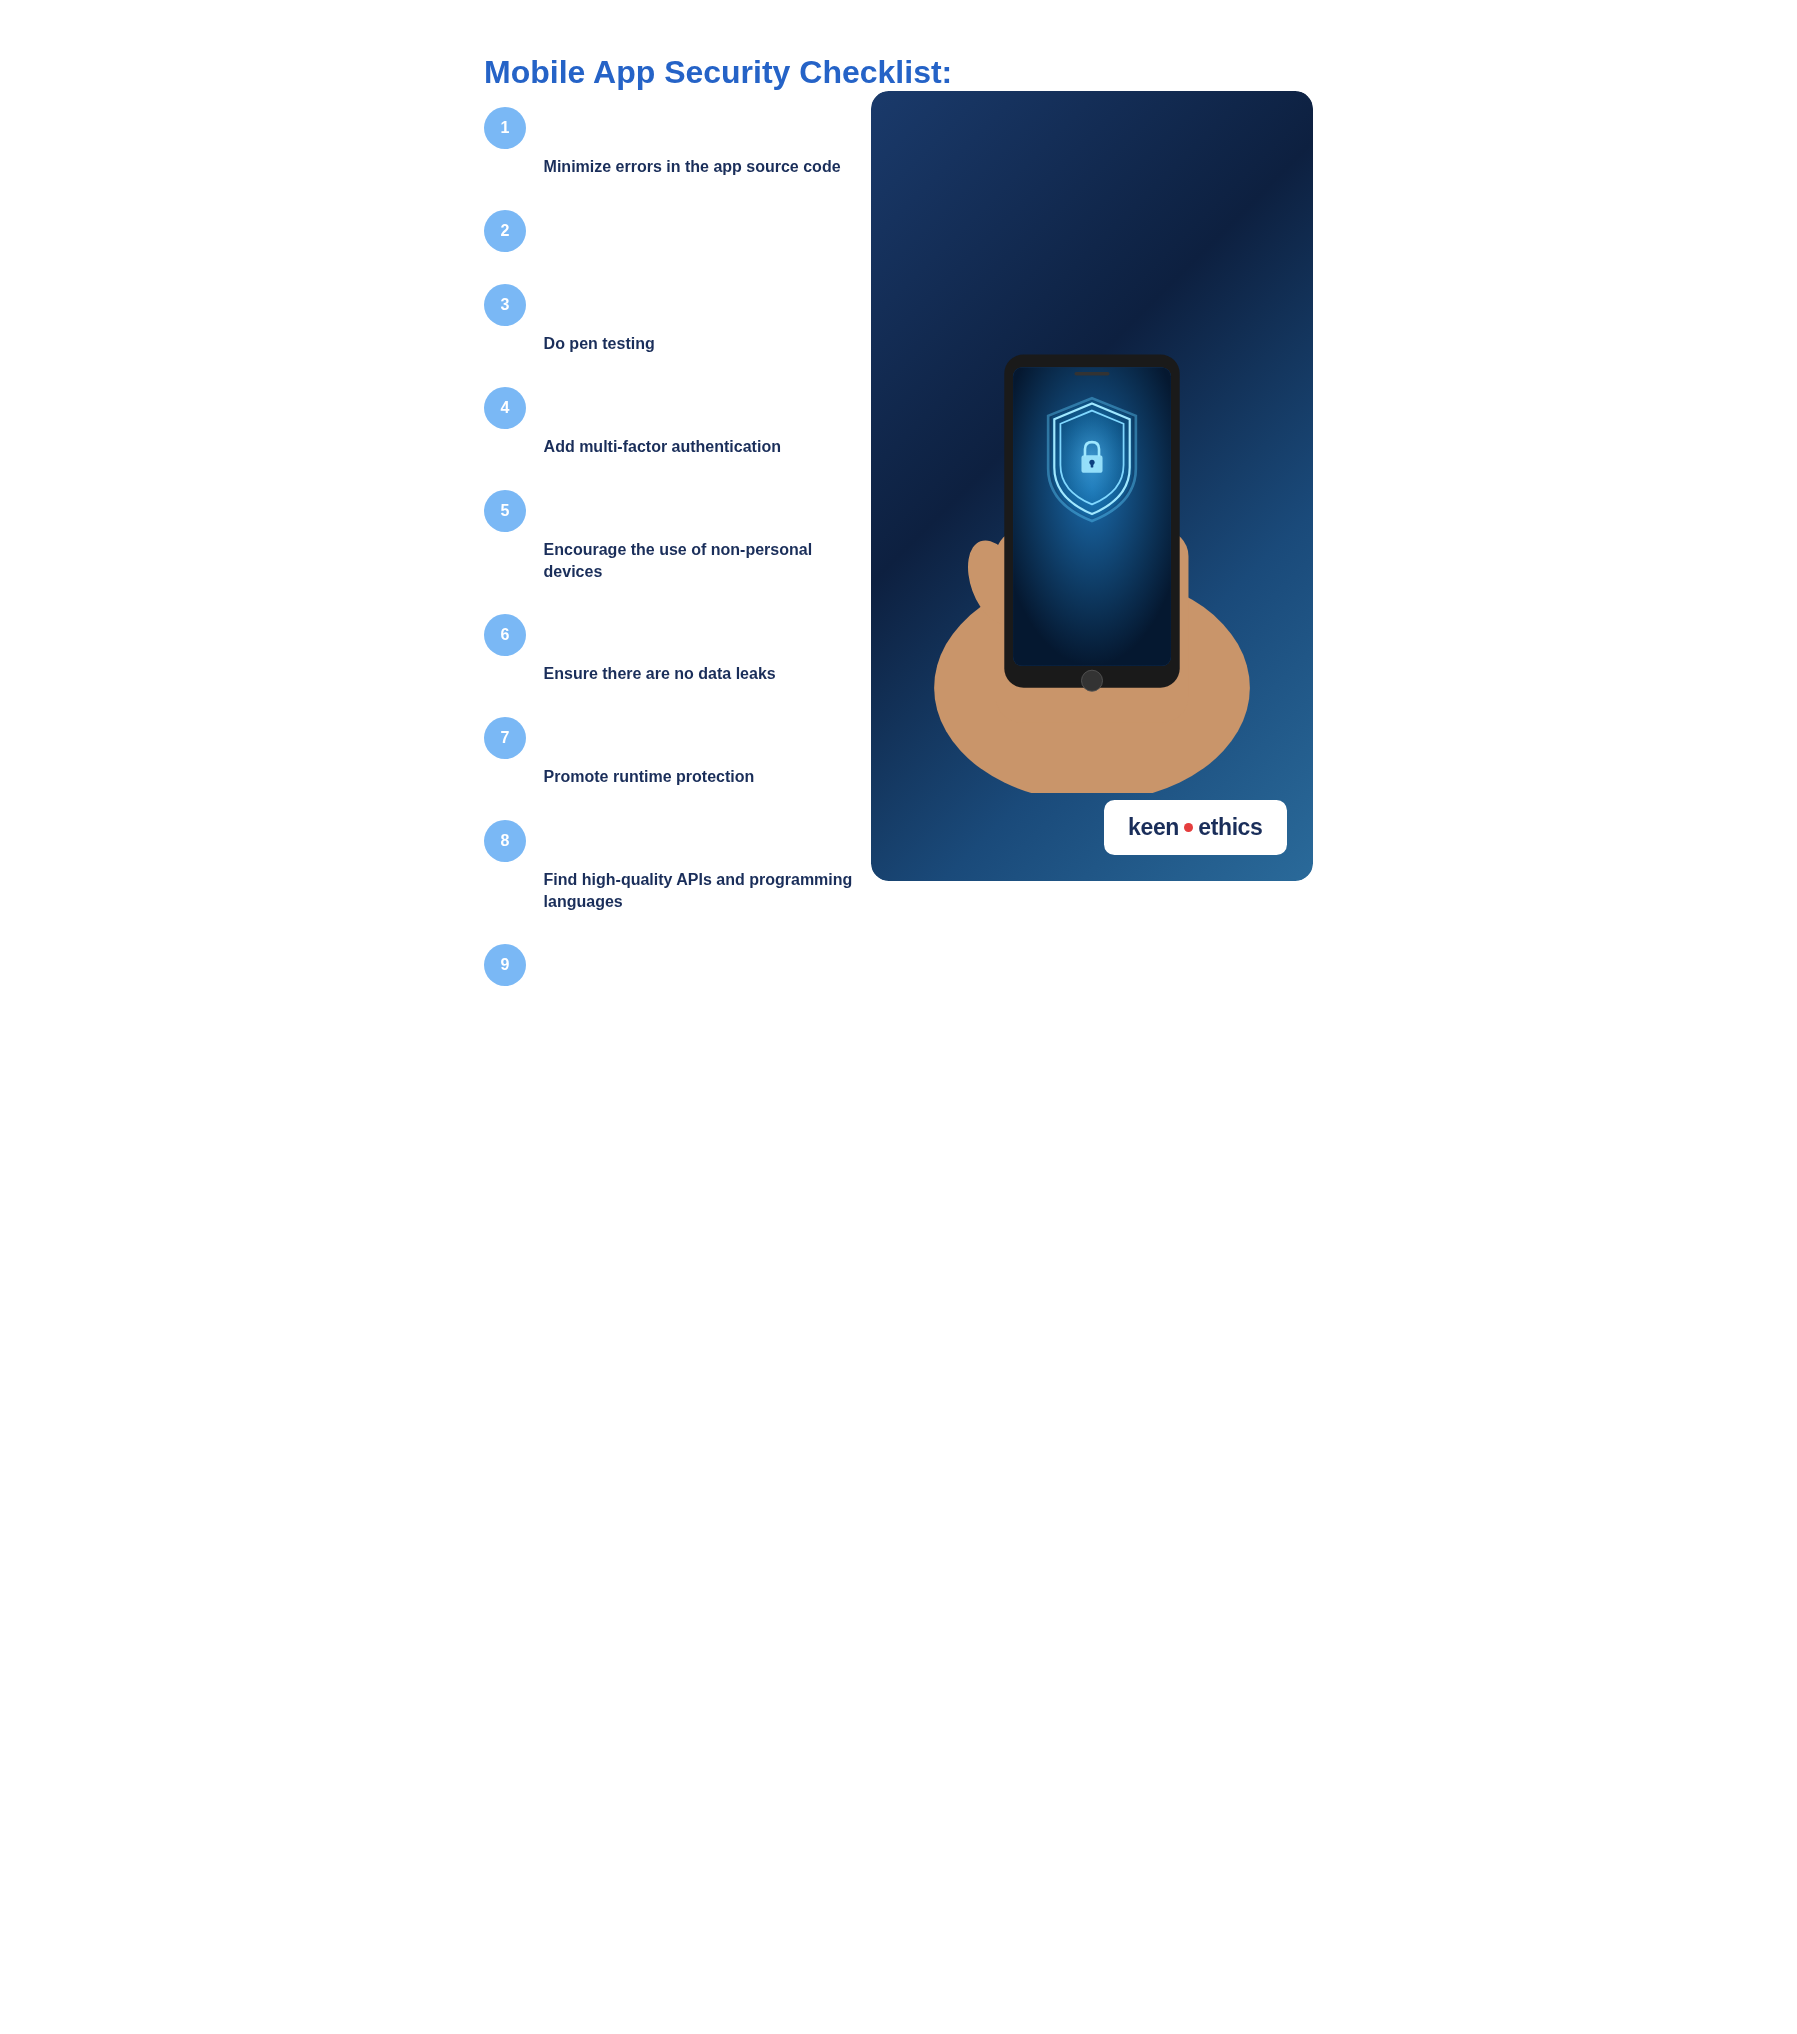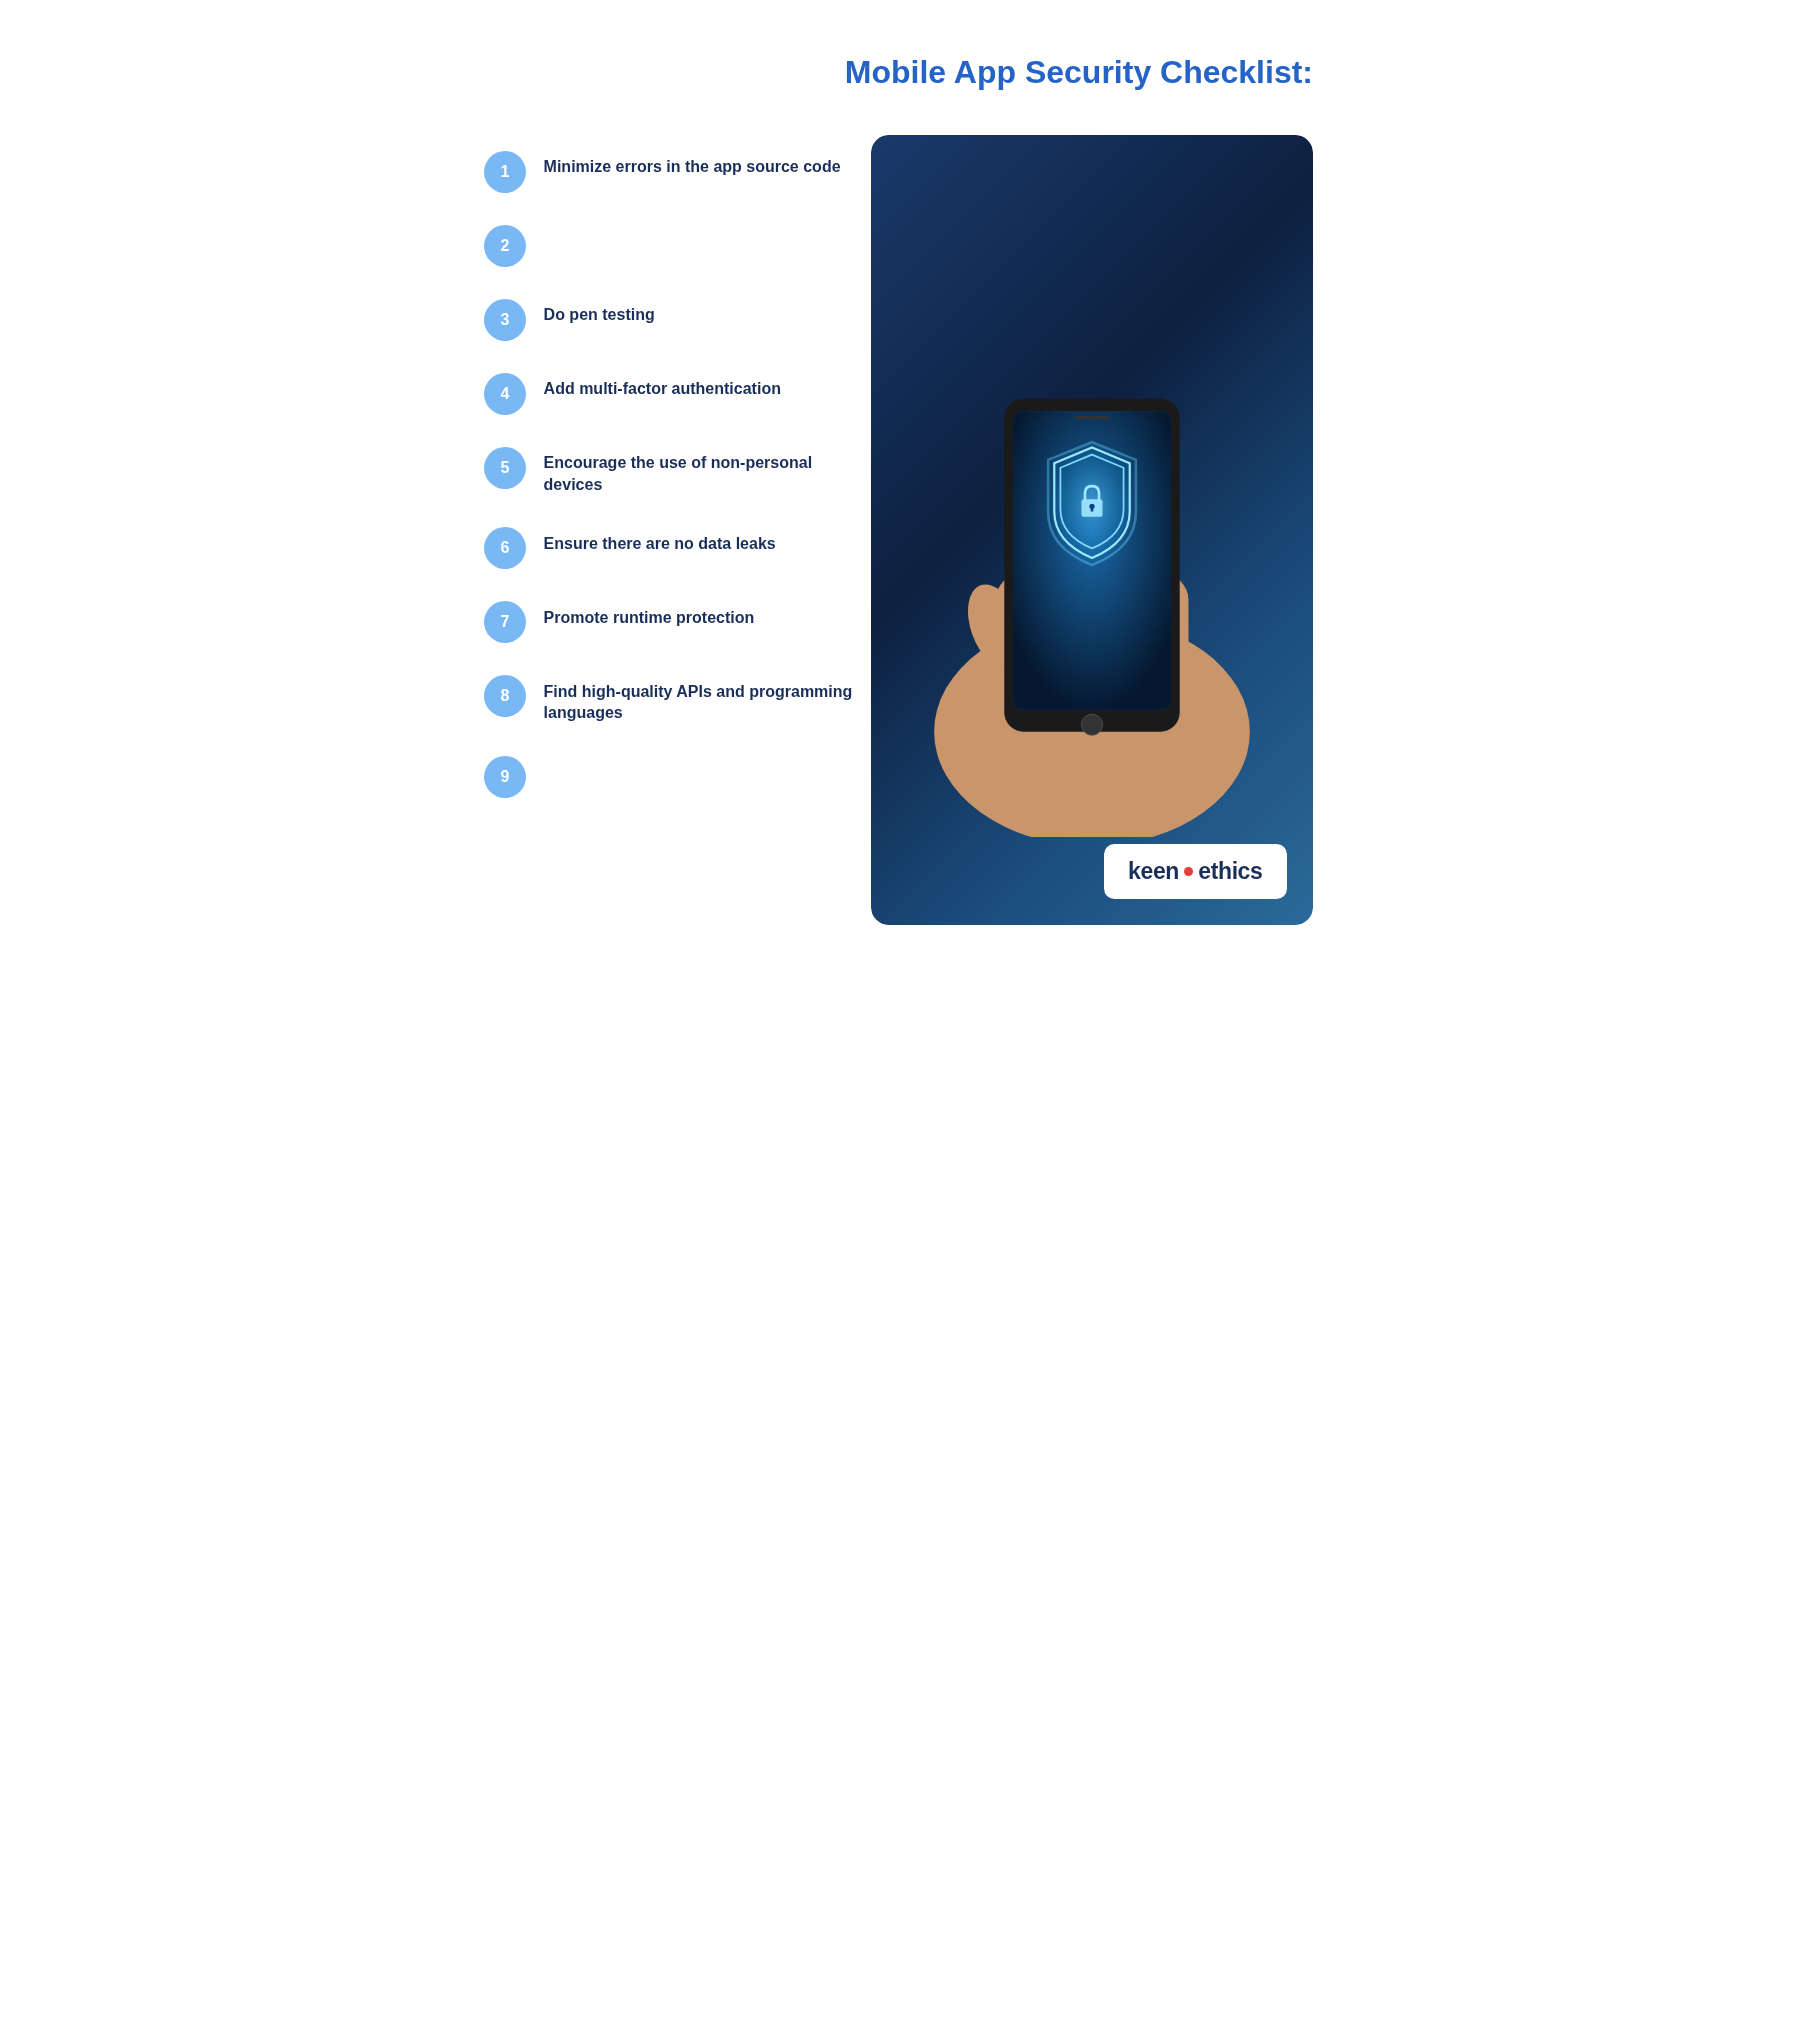--- a/index.html
+++ b/index.html
@@ -16,22 +16,21 @@
       margin: 0 auto;
     }
 
     .page-container {
       width: 899px;
       background: #ffffff;
       padding: 35px 35px 35px 35px;
     }
 
     .header {
-      text-align: right;
-      margin-bottom: 44px;
+      text-align: left;
       padding-top: 17.6px;
     }
 
     .header-title-top {
       font-size: 32px;
       font-weight: 800;
       color: #2563c7;
       line-height: 1.2;
     }
 
@@ -77,20 +76,21 @@
       align-items: center;
       justify-content: center;
     }
 
     .item-text {
       font-size: 16px;
       font-weight: 700;
       color: #1a2e5a;
       line-height: 1.35;
       padding-top: 5.3px;
+      margin-top: 44px;
     }
 
     .image-column {
       flex: 1;
       position: relative;
       border-radius: 17.6px;
       overflow: hidden;
       min-height: 790px;
     }
 

